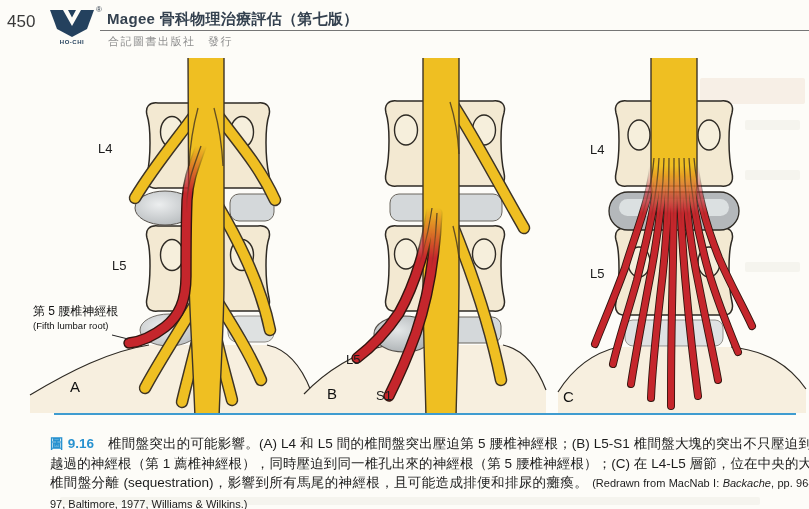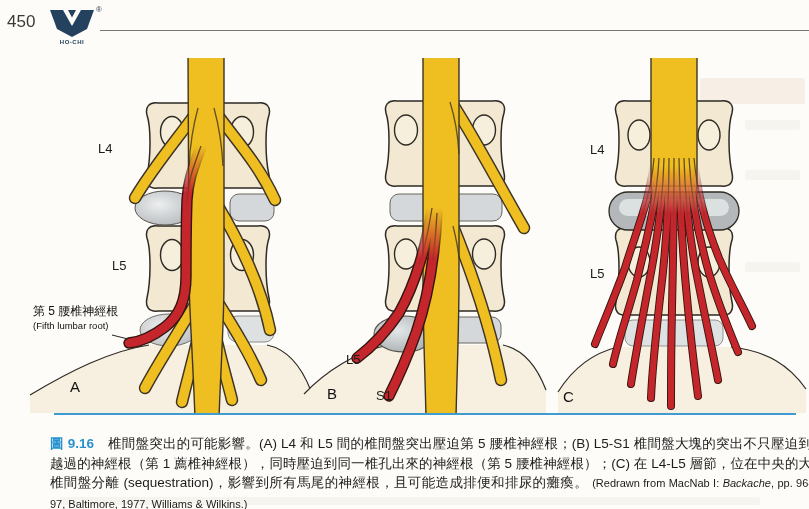--- a/index.html
+++ b/index.html
@@ -60,21 +60,23 @@
   <div class="bleed" style="left:745px;top:262px;width:55px;height:10px;"></div>
   <div class="bleed" style="left:60px;top:497px;width:700px;height:8px;"></div>
 
   <span class="abs pageno">450</span>
   <svg class="abs logo-svg" width="48" height="38" viewBox="0 0 48 38">
     <path d="M2,2 L46,2 L39,21 L24,29 L9,21 Z" fill="#24415e"></path>
     <path d="M15,2 L24,18 L33,2 L28,2 L24,9.5 L20,2 Z" fill="#fdfcf8"></path>
     <text class="logo-text" x="24" y="36">HO-CHI</text>
   </svg>
   <span class="abs reg">®</span>
+  <span class="abs title">Magee 骨科物理治療評估（第七版）</span>
   <div class="abs header-rule"></div>
+  <span class="abs publisher">合記圖書出版社　發行</span>
 
   <svg class="panel" style="left:28px;top:58px" width="285" height="355" viewBox="0 0 285 355">
     <defs>
       <linearGradient id="gDownA" gradientUnits="userSpaceOnUse" x1="0" y1="88" x2="0" y2="135">
         <stop offset="0" stop-color="#000"></stop>
           <stop offset="1" stop-color="#fff"></stop>
       </linearGradient>
       <linearGradient id="gUpA" gradientUnits="userSpaceOnUse" x1="0" y1="112" x2="0" y2="155">
         <stop offset="0" stop-color="#fff"></stop>
           <stop offset="1" stop-color="#000"></stop>

